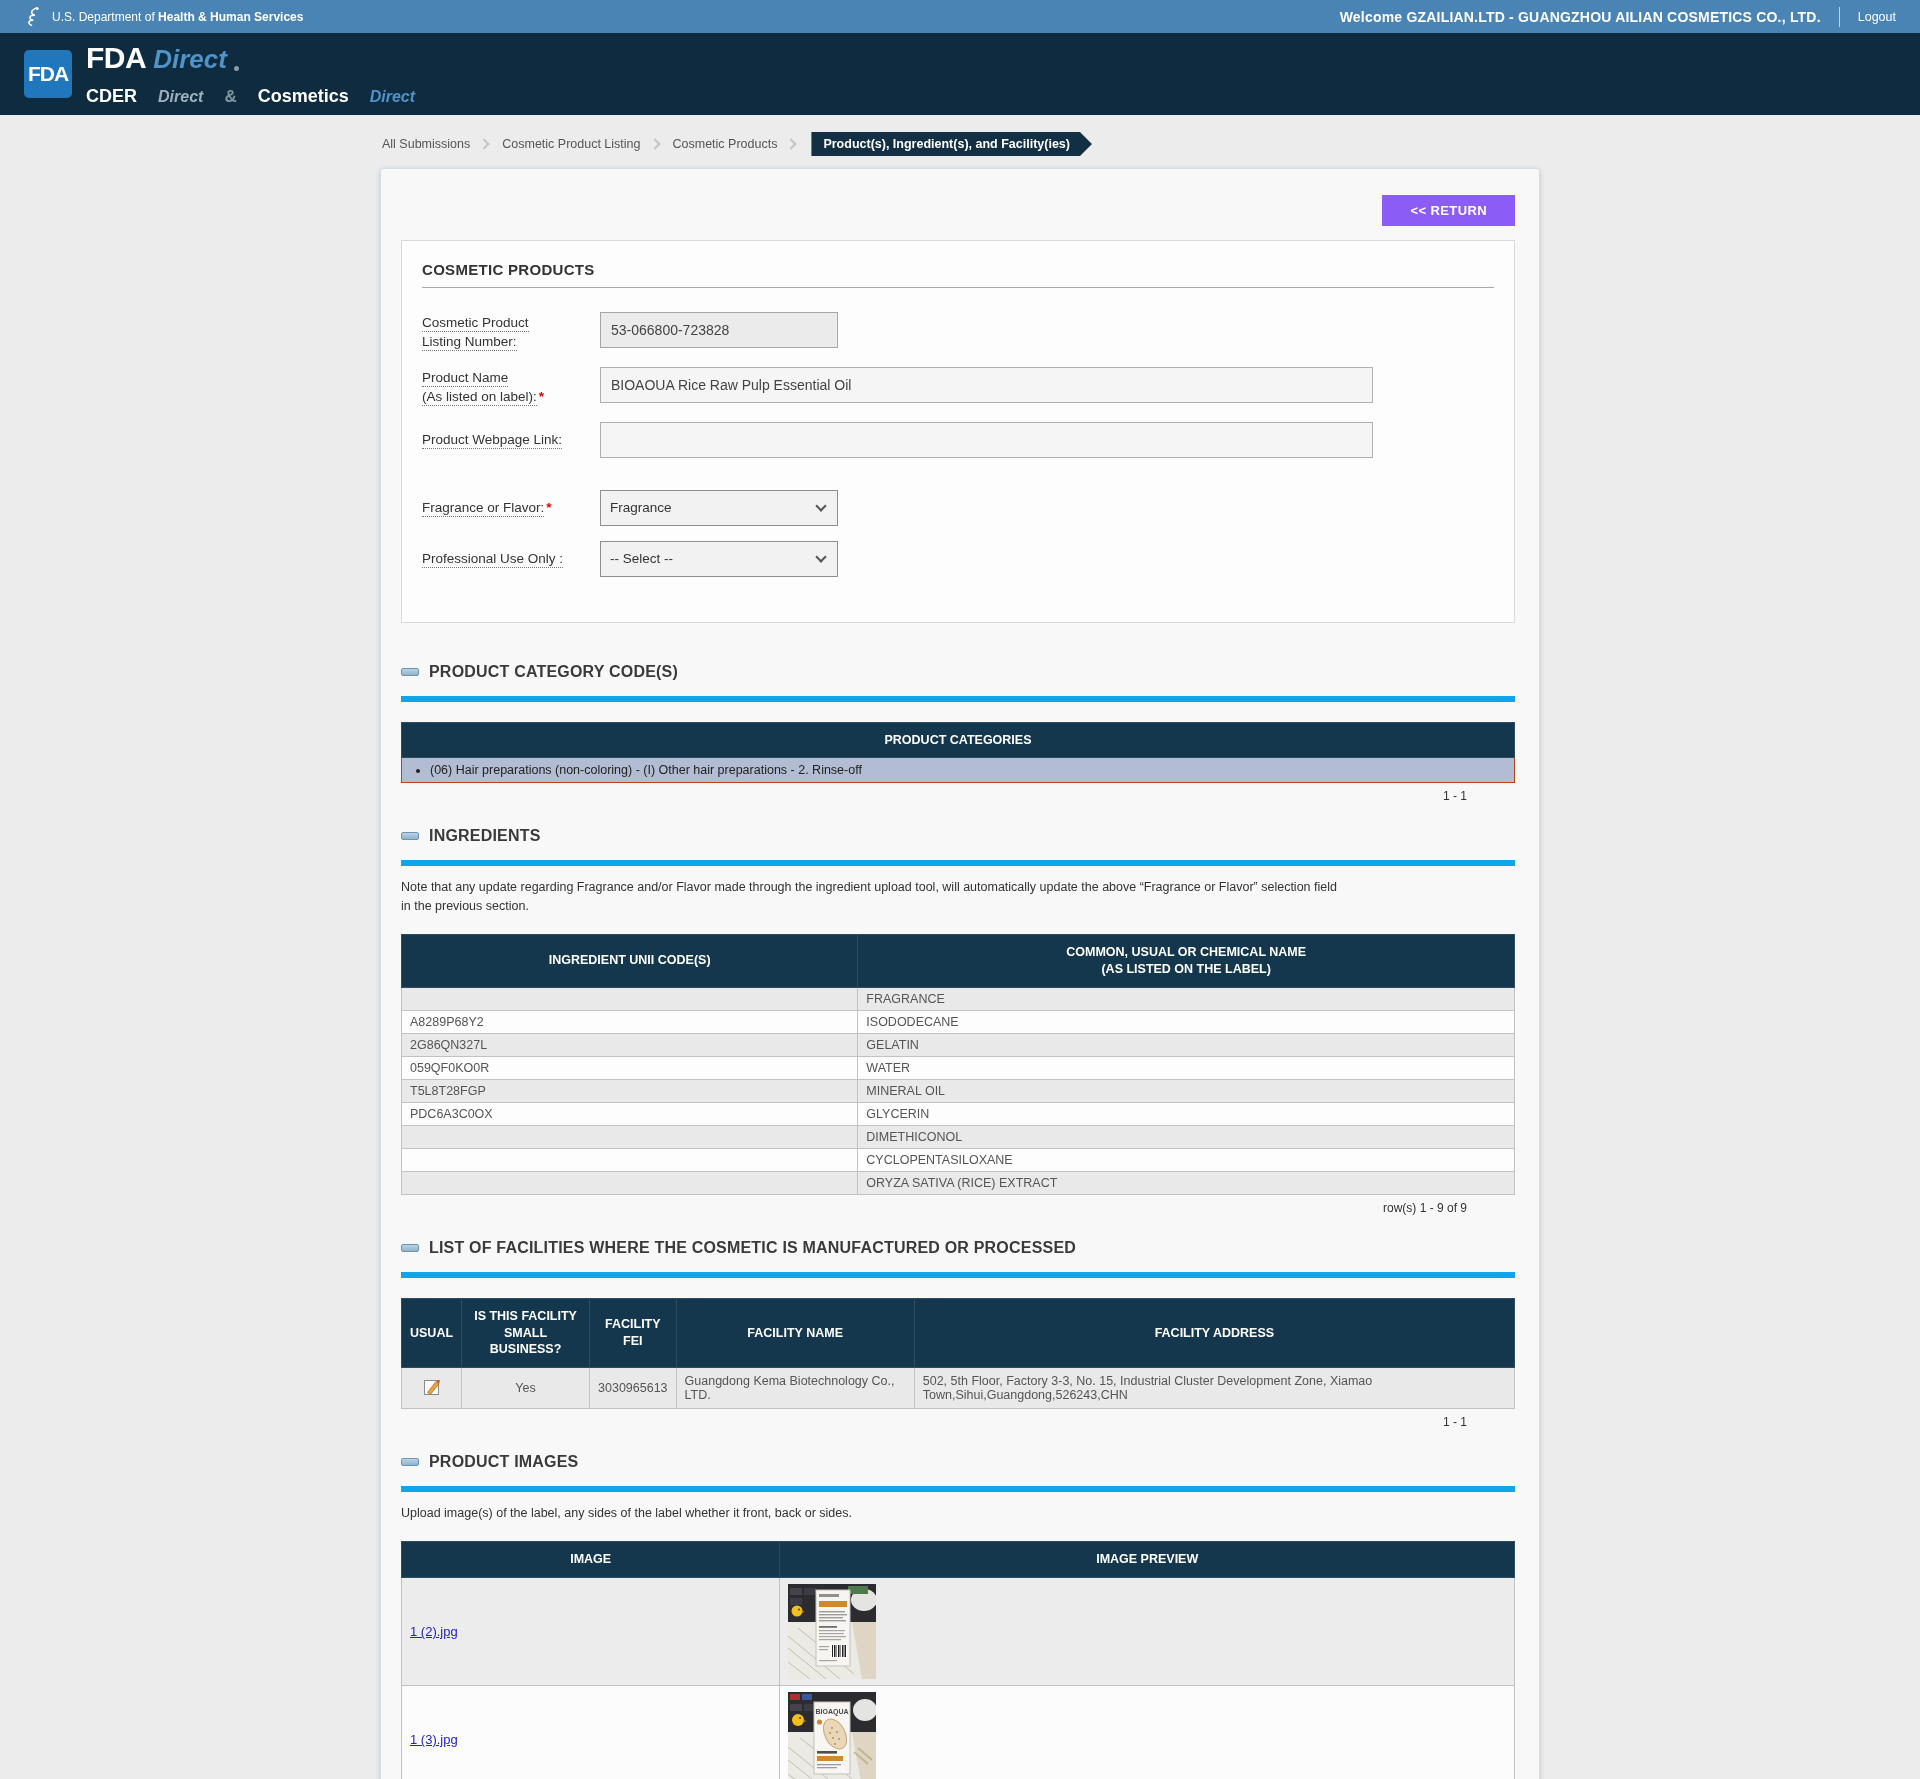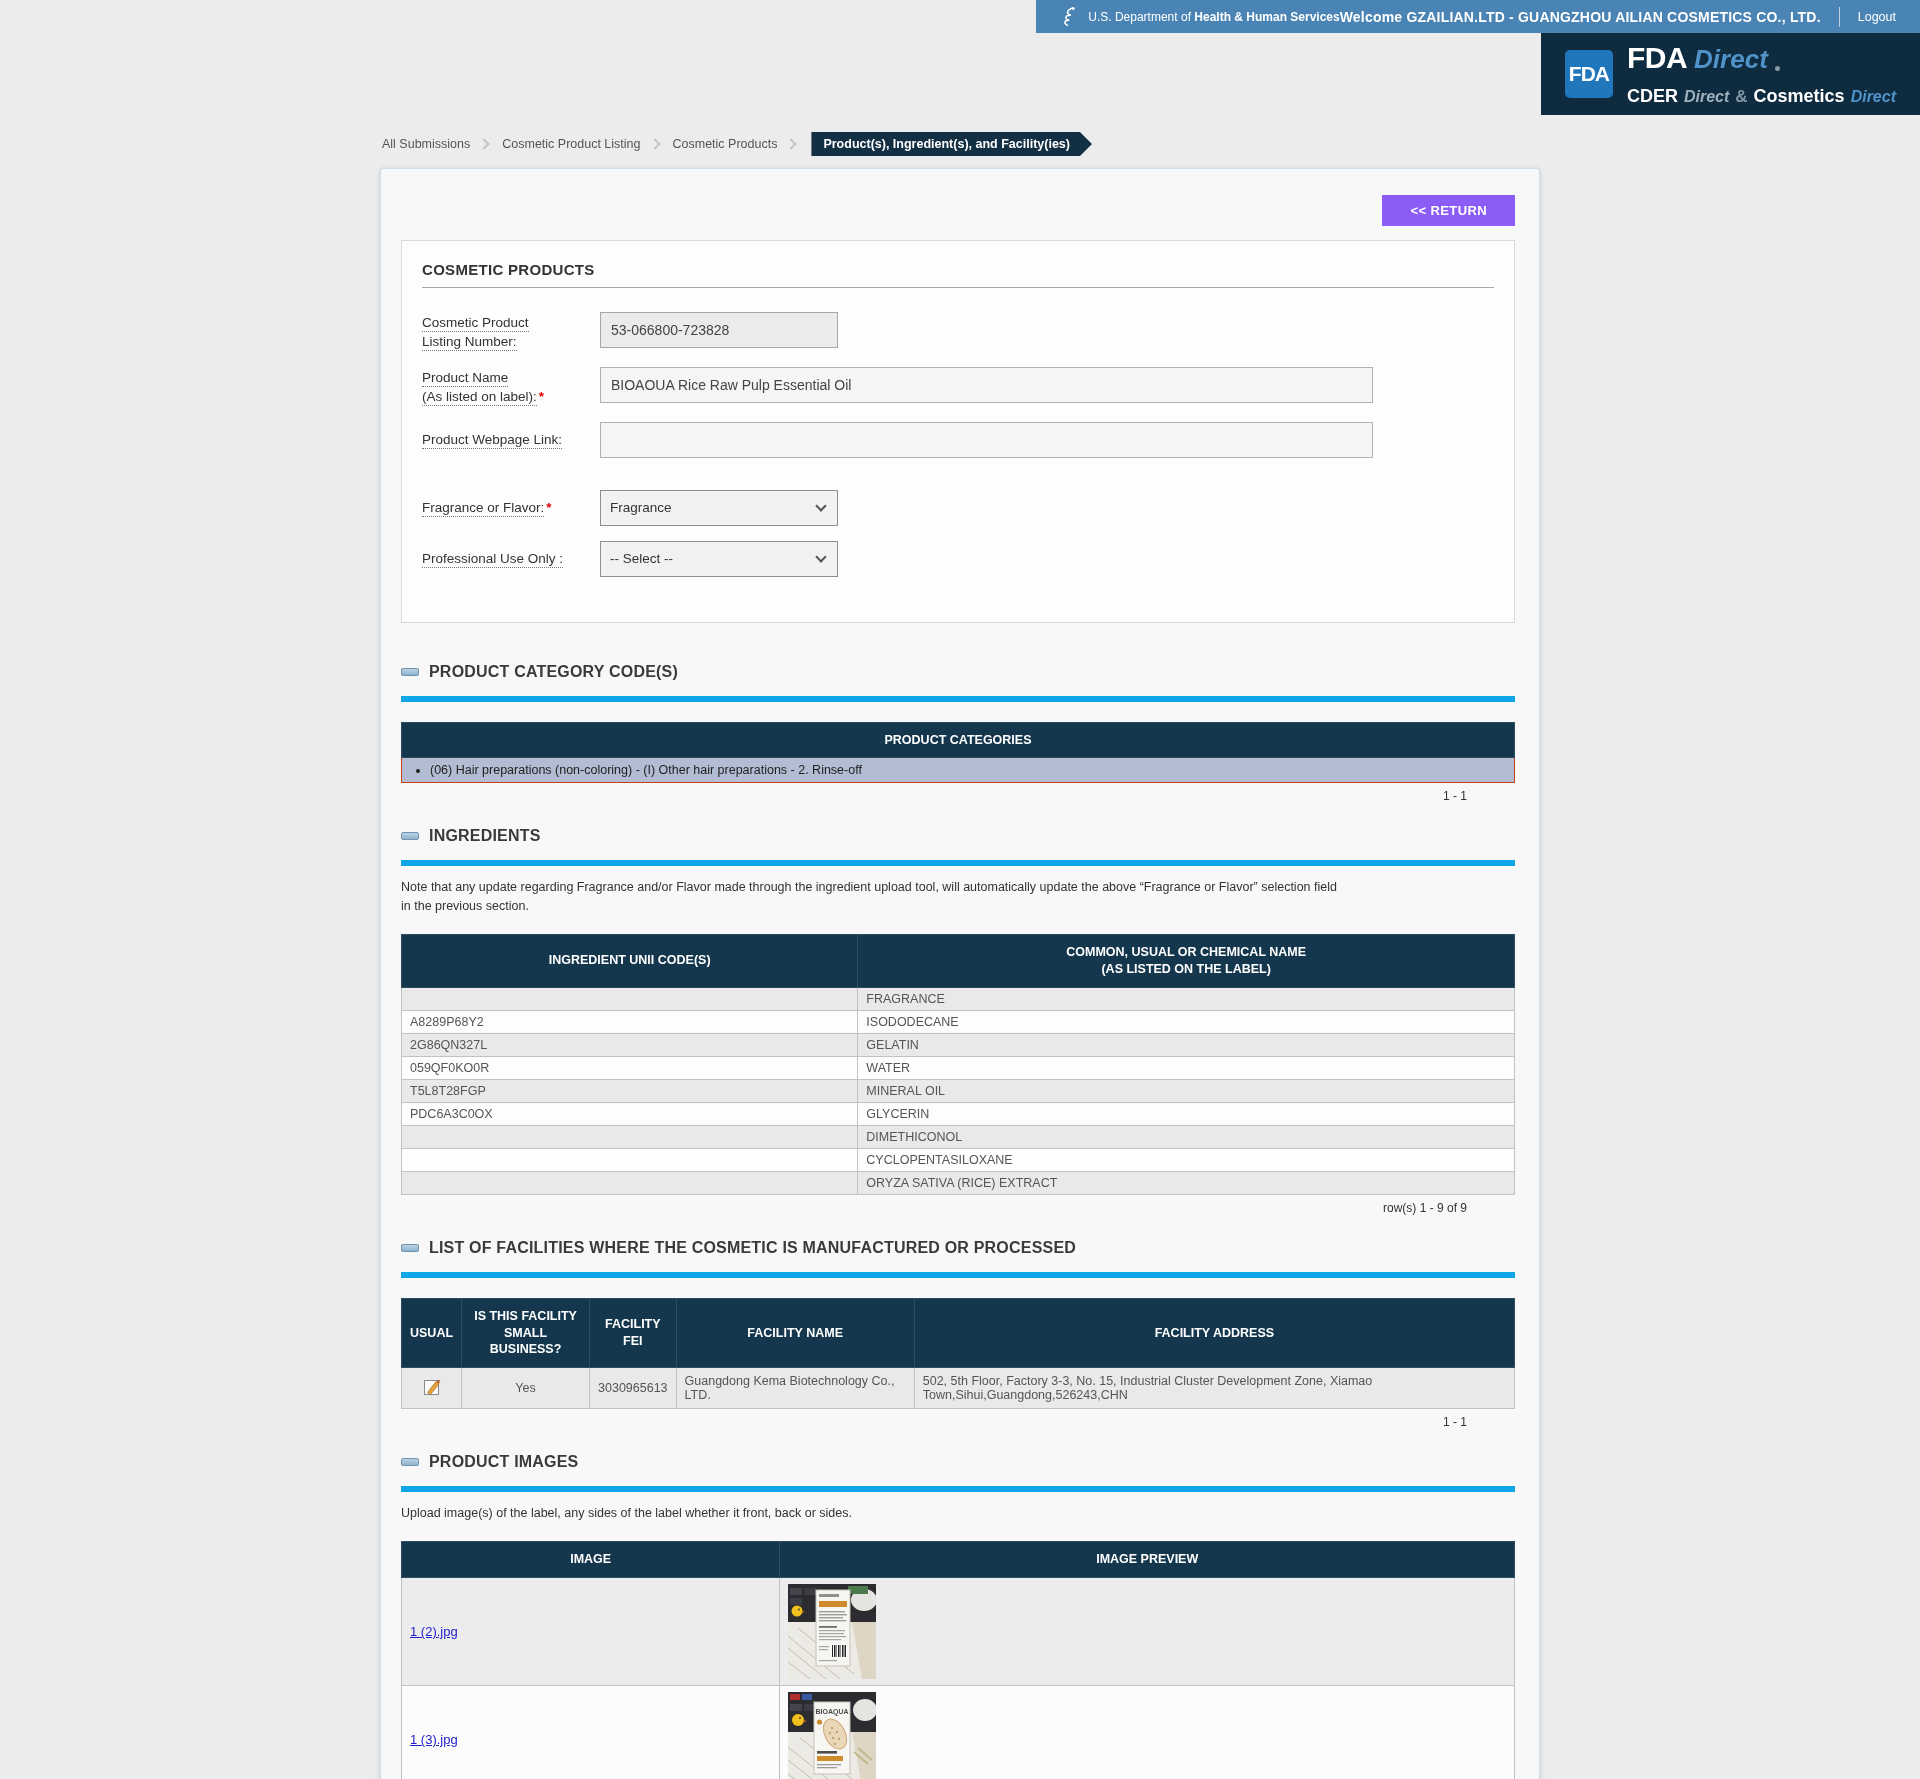--- a/index.html
+++ b/index.html
@@ -1,35 +1,35 @@
 <!DOCTYPE html>
 <html><head>
 <meta charset="utf-8">
 <style>
   * { margin:0; padding:0; box-sizing:border-box; }
   body { font-family:"Liberation Sans", sans-serif; background:#ececec; }
-  .page { width:1920px; height:1779px; display:flex; flex-direction:column; background:#ececec; overflow:hidden;align-items:flex-end; }
+  .page { width:1920px; height:1779px; display:flex; flex-direction:column; background:#ececec; overflow:hidden; }
 
   
   .topbar { height:33px; background:#4a84b4; color:#fff; display:flex; align-items:center; padding:0 24px; flex:none; }
   .topbar-left { display:flex; align-items:center; gap:8px; font-size:12px; }
   .hhs-dept-bold { font-weight:bold; }
   .topbar-right { margin-left:auto; display:flex; align-items:center; }
   .welcome { font-weight:bold; font-size:14px; letter-spacing:.2px; }
   .topbar-divider { width:1px; height:20px; background:#bed3e6; margin:0 18px; }
   .logout { color:#fff; font-size:12.5px; text-decoration:none; }
 
   
   .appheader { height:82px; background:#0f2b40; display:flex; align-items:center; padding:0 24px; gap:14px; flex:none; }
   .fda-logo-box { width:48px; height:48px; background:#2077bc; border-radius:5px; color:#fff; font-weight:bold; font-size:21px; display:flex; align-items:center; justify-content:center; letter-spacing:-1px; }
   .brand-line1 { display:flex; align-items:baseline; gap:7px; line-height:1; }
   .brand-fda { color:#fff; font-weight:bold; font-size:30px; letter-spacing:-.5px; }
   .brand-direct1 { color:#4f93c8; font-size:26px; font-style:italic; font-weight:bold; }
   .brand-dot { width:5px; height:5px; border-radius:50%; background:#8a9aa6; align-self:flex-end; margin-bottom:2px; }
-  .brand-line2 { display:flex; align-items:baseline; gap:6px; margin-top:14px; line-height:1; }
+  .brand-line2 { display:flex; align-items:baseline; gap:21px; margin-top:14px; line-height:1; }
   .brand-cder { color:#fff; font-weight:bold; font-size:18px; border-bottom:2px solid #3b5million; }
   .brand-cder { border-bottom:none; }
   .brand-direct2 { color:#9fb0bd; font-size:16px; font-style:italic; font-weight:bold; }
   .brand-amp { color:#8295a3; font-size:17px; font-weight:bold; }
   .brand-cosmetics { color:#fff; font-weight:bold; font-size:18px; }
   .brand-direct3 { color:#4f93c8; font-size:16px; font-style:italic; font-weight:bold; }
 
   
   .breadcrumb { width:1160px; margin:17px auto 0; display:flex; align-items:center; font-size:12.5px; color:#555; }
   .crumb { text-decoration:none; color:#555; padding:4px 2px; }

